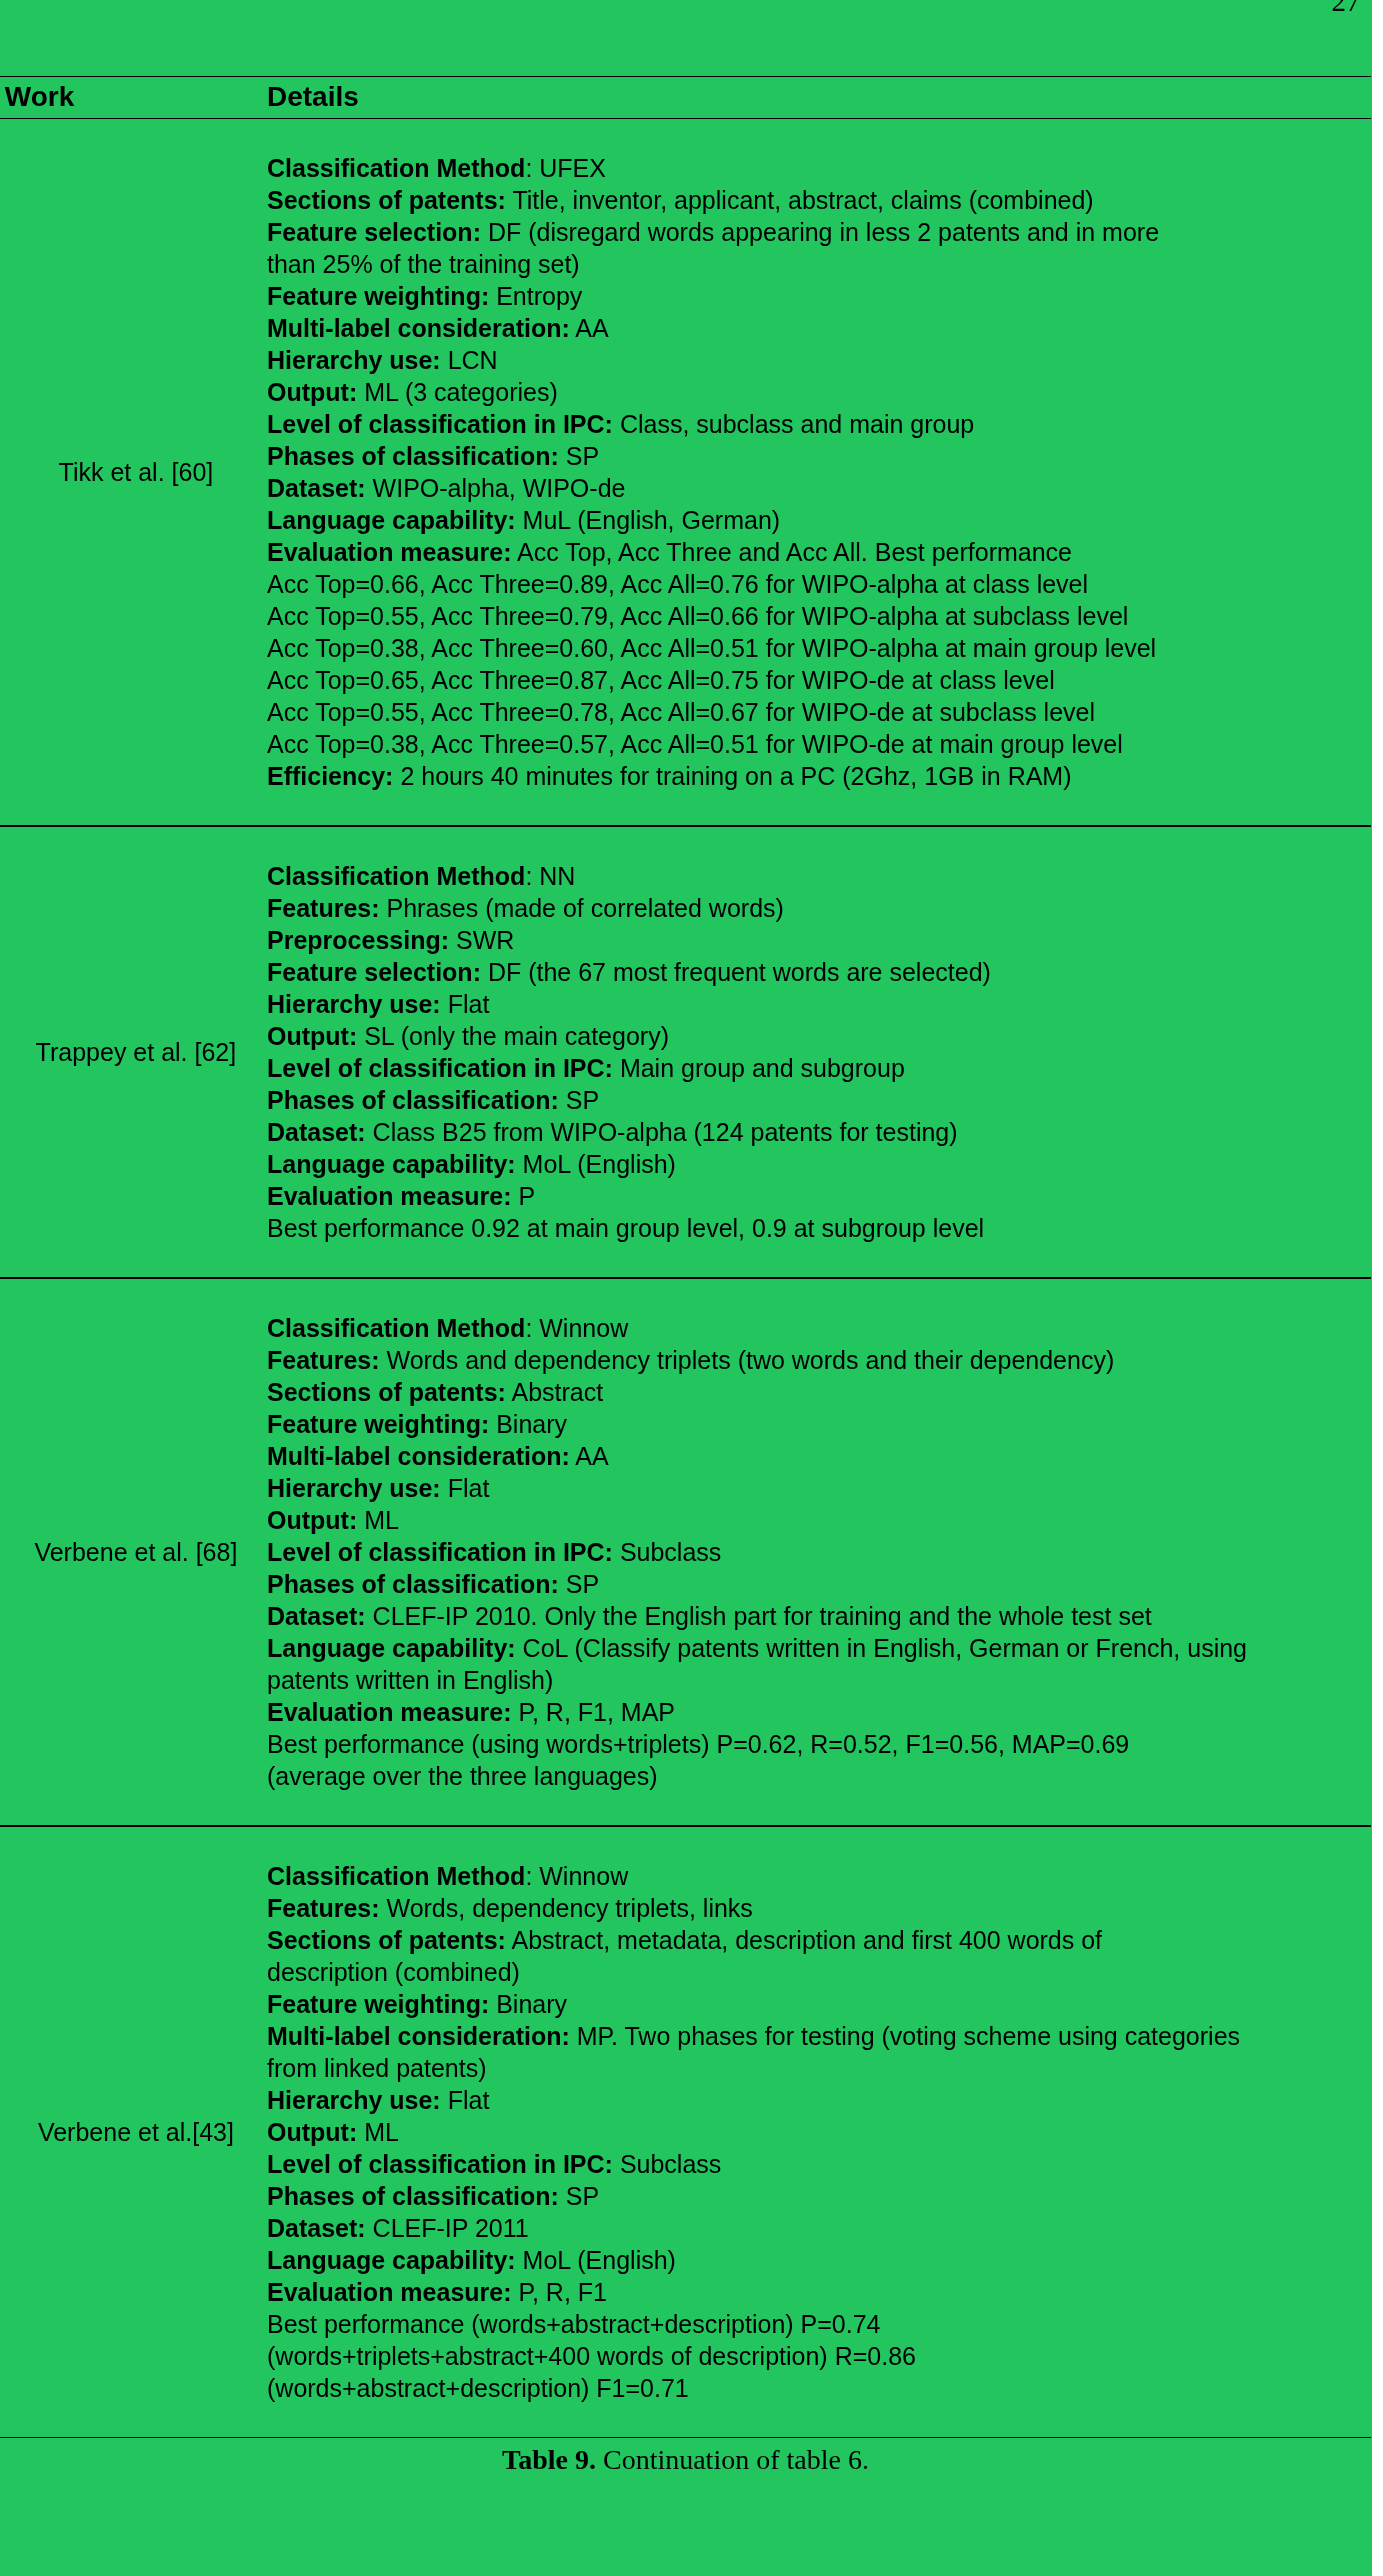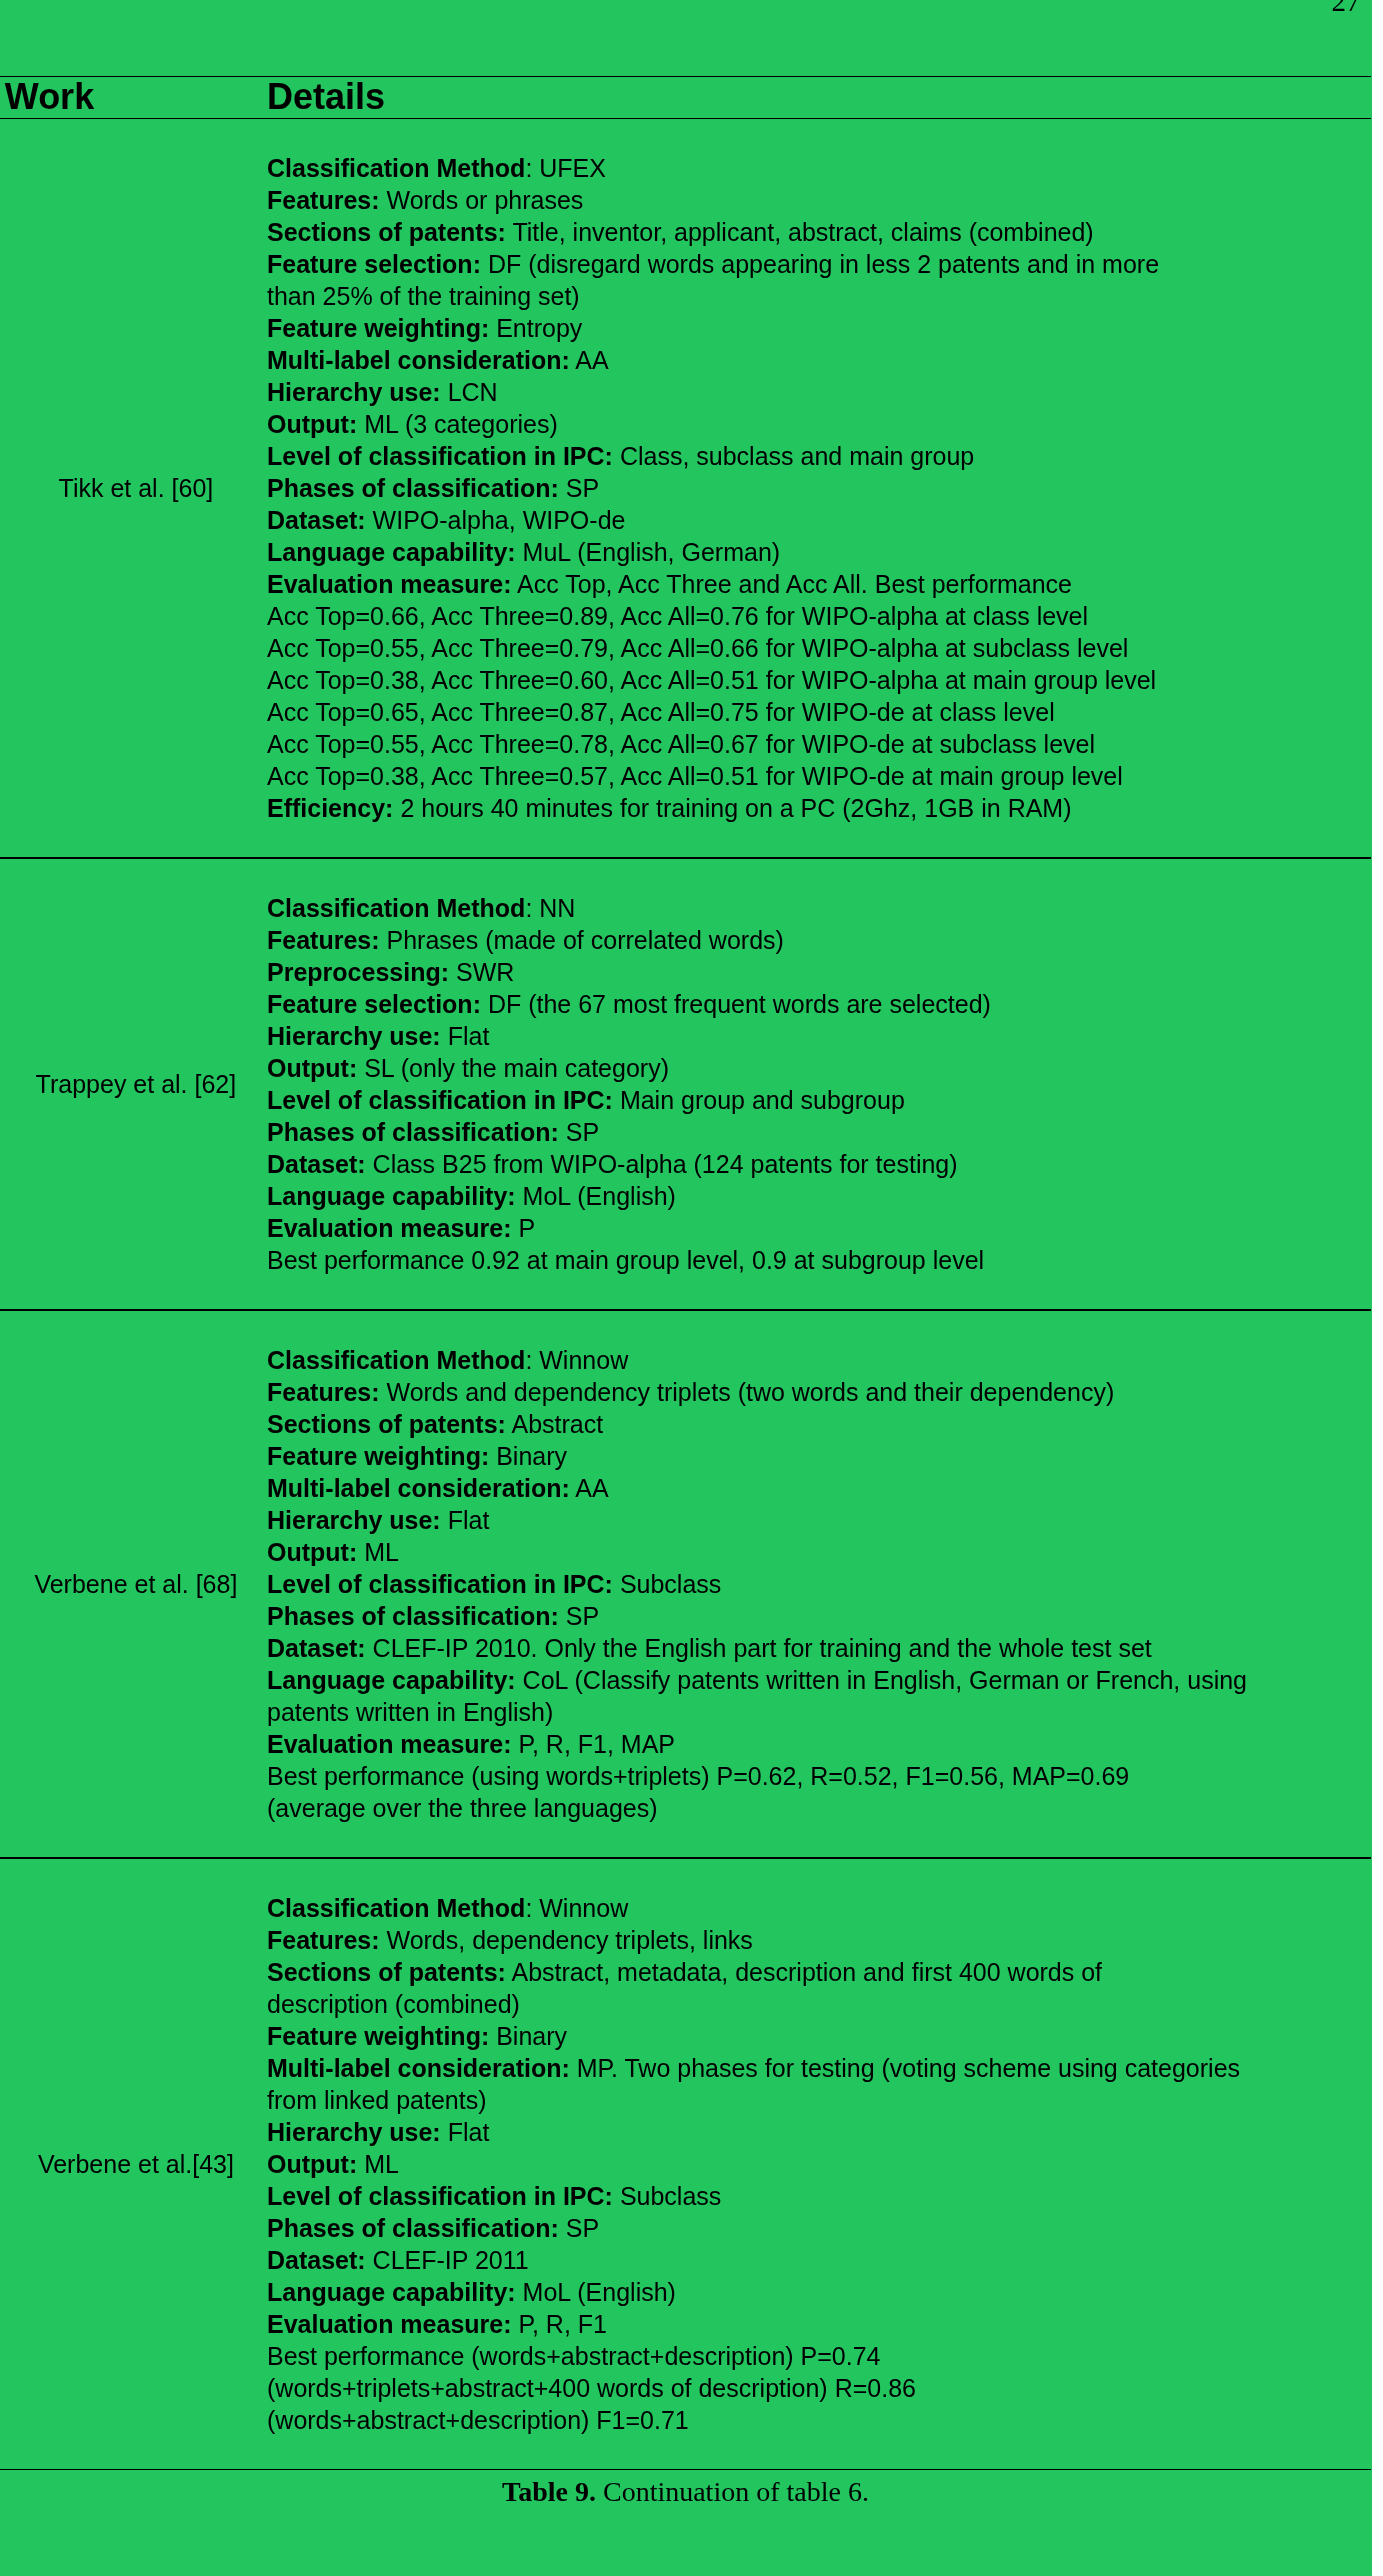--- a/index.html
+++ b/index.html
@@ -16,21 +16,21 @@
     position:absolute; top:-15.4px; right:11.6px;
     font-family:"Liberation Serif", serif;
     font-size:29px; color:#000;
   }
   .table { margin-top:76px; width:1371px; }
   .thead {
     display:flex;
     border-top:1.9px solid #000;
     border-bottom:1.9px solid #000;
     padding:4.8px 0 6.8px 0;
-    font-weight:bold; font-size:36px; line-height:29px;
+    font-weight:bold; font-size:28px; line-height:29px;
   }
   .work-col { width:267px; padding-left:4.8px; flex:none; }
   .details-col { flex:1; min-width:0; }
   .trow {
     display:flex; align-items:center;
     padding:33px 0;
     border-bottom:2.9px solid #000;
   }
   .trow:last-child { border-bottom:1.9px solid #000; }
   .work-label { font-size:25px; line-height:32px;text-align:center; }
@@ -54,21 +54,20 @@
   <div class="table">
     <div class="thead">
       <div class="work-col">Work</div>
       <div class="details-col">Details</div>
     </div>
     <div id="tbody">
         <div class="trow">
           <div class="work-col work-label">Tikk et al. [60]</div>
           <div class="details-col">
             <div class="dline"><span class="bold">Classification Method</span>: UFEX</div>
-            <div class="dline"><span class="bold">Features:</span> Words or phrases</div>
             <div class="dline"><span class="bold">Sections of patents:</span> Title, inventor, applicant, abstract, claims (combined)</div>
             <div class="dline"><span class="bold">Feature selection:</span> DF (disregard words appearing in less 2 patents and in more</div>
             <div class="dline">than 25% of the training set)</div>
             <div class="dline"><span class="bold">Feature weighting:</span> Entropy</div>
             <div class="dline"><span class="bold">Multi-label consideration:</span> AA</div>
             <div class="dline"><span class="bold">Hierarchy use:</span> LCN</div>
             <div class="dline"><span class="bold">Output:</span> ML (3 categories)</div>
             <div class="dline"><span class="bold">Level of classification in IPC:</span> Class, subclass and main group</div>
             <div class="dline"><span class="bold">Phases of classification:</span> SP</div>
             <div class="dline"><span class="bold">Dataset:</span> WIPO-alpha, WIPO-de</div>

